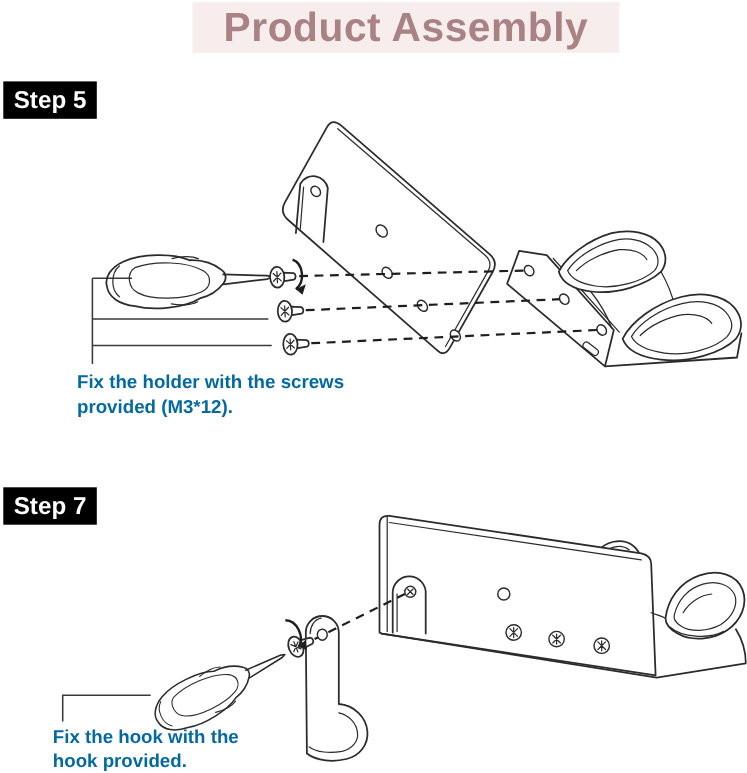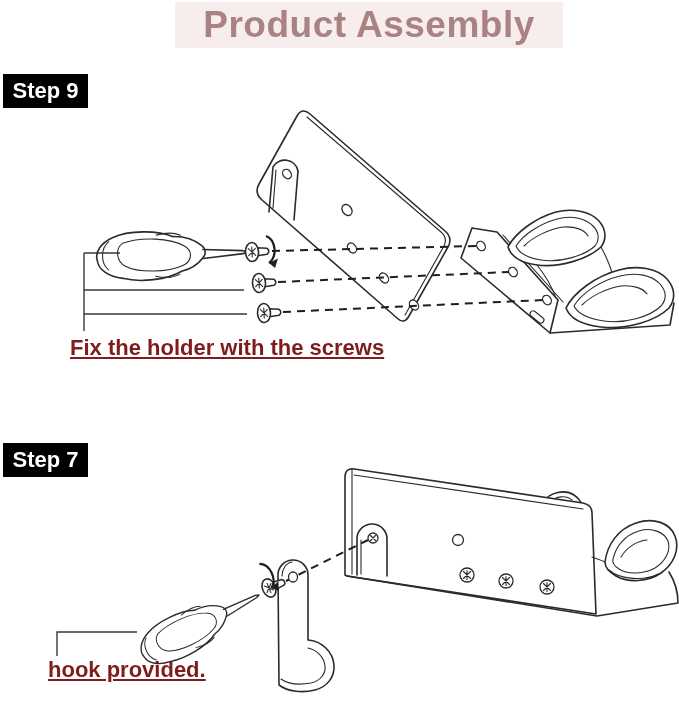--- a/index.html
+++ b/index.html
@@ -15,49 +15,50 @@
     font-size:37px;font-weight:bold;color:#a98383;letter-spacing:.5px;white-space:nowrap;
   }
   .badge{
     position:absolute;left:3px;width:85px;height:34px;background:#000000;
     color:#ffffff;font-size:22px;font-weight:bold;
     display:flex;align-items:center;justify-content:center;
   }
   .badge-1{top:74px;}
   .badge-2{top:443px;}
   .caption{
-    position:absolute;font-size:22px;font-weight:bold;color:#7f1d1d;line-height:22px;
+    position:absolute;font-size:17px;font-weight:bold;color:#0369a1;line-height:22px;
     white-space:nowrap;
-    text-decoration:underline;
   }
   .caption-1{left:70px;top:337px;}
   .caption-2{left:48px;top:659px;}
   svg.art{position:absolute;left:0;top:0;}
   .ln{fill:none;stroke:#2b2b2b;stroke-width:1.6;stroke-linecap:round;stroke-linejoin:round;}
   .lnthin{fill:none;stroke:#2b2b2b;stroke-width:1.1;stroke-linecap:round;stroke-linejoin:round;}
   .fillw{fill:#ffffff;stroke:#2b2b2b;stroke-width:1.6;stroke-linejoin:round;}
   .hole{fill:#ffffff;stroke:#2b2b2b;stroke-width:1.3;}
   .dash{fill:none;stroke:#1e1e1e;stroke-width:2;stroke-dasharray:8 6;stroke-linecap:butt;}
   .leader{fill:none;stroke:#3a3a3a;stroke-width:1.4;}
   .cross{fill:none;stroke:#2b2b2b;stroke-width:1.1;stroke-linecap:round;}
 </style>
 </head>
 <body>
 
 <div class="banner">
   <span class="banner-title">Product Assembly</span>
 </div>
 
-<div class="badge badge-1">Step 9</div>
+<div class="badge badge-1">Step 5</div>
 <div class="badge badge-2">Step 7</div>
 
 <div class="caption caption-1">
   <div>Fix the holder with the screws</div>
+  <div>provided (M3*12).</div>
 </div>
 <div class="caption caption-2">
+  <div>Fix the hook with the</div>
   <div>hook provided.</div>
 </div>
 
 <svg class="art" width="679" height="703" viewBox="0 0 679 703">
   <defs>
     <g id="screwdriver">
       <path class="ln" fill="#ffffff" d="M -45,-8 C -52,-14 -62,-18 -74,-18 C -88,-25 -118,-26 -134,-19 C -146,-14 -152,-5 -150,3 C -149,13 -139,20 -125,22 C -108,27 -80,25 -66,17 C -56,15 -48,9 -44,4 C -41,1 -41,-5 -45,-8 Z"></path>
       <path class="lnthin" d="M -124,-13 C -106,-19 -76,-17 -62,-8 C -54,-3 -55,7 -64,11 C -80,18 -110,17 -122,10 C -131,5 -132,-8 -124,-13 Z"></path>
       <path class="lnthin" d="M -138,-15 C -146,-9 -147,6 -139,13"></path>
       <path class="lnthin" d="M -90,-20 C -82,-22 -72,-22 -66,-19"></path>

